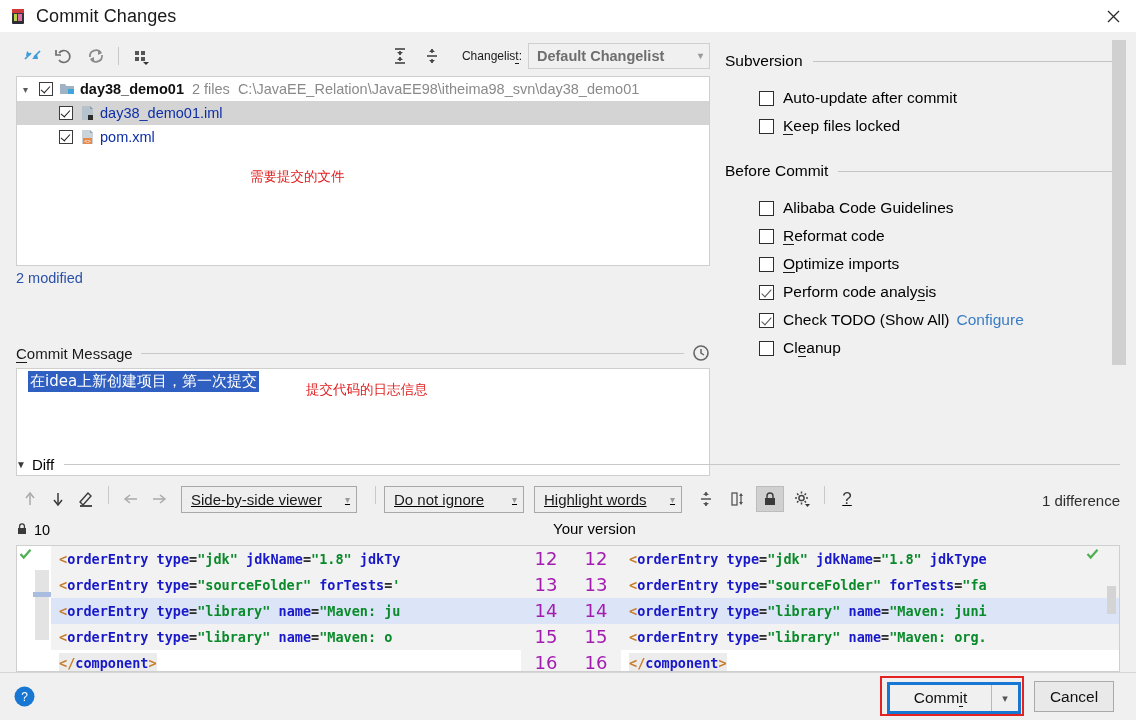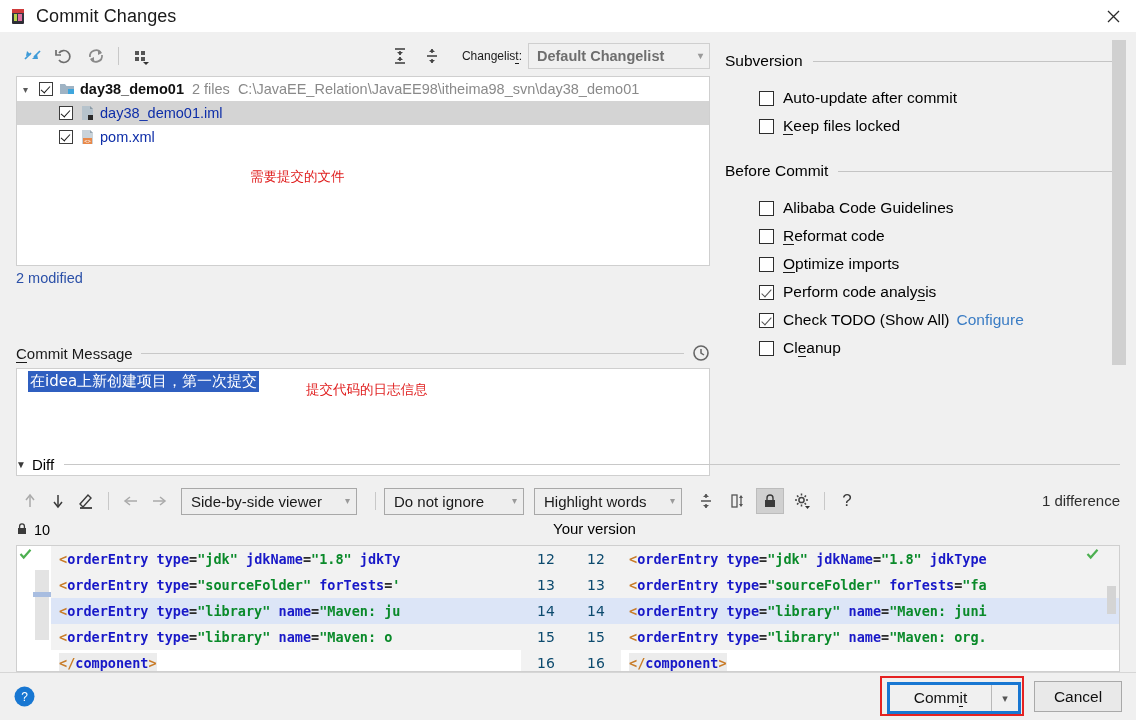--- a/index.html
+++ b/index.html
@@ -133,21 +133,21 @@
     position: absolute; left: 16px; top: 454px; width: 1104px; height: 20px;
     display: flex; align-items: center;
   }
   .diff-header .tw { color: #3a3a3a; font-size: 10px; margin-right: 6px; }
   .diff-header .lbl { font-size: 15px; }
   .diff-header .rule { flex: 1; height: 1px; background: #c8c8c8; margin-left: 10px; }
 
   
   .diff-toolbar {
     position: absolute; left: 16px; top: 486px; width: 1104px; height: 30px;
-    display: flex; align-items: center;
+    display: flex; align-items: flex-start; text-decoration: underline;
   }
   .dbtn { width: 28px; height: 26px; display:flex; align-items:center; justify-content:center; cursor: default; }
   .dbtn.pressed { background: #d0d0d0; border: 1px solid #bcbcbc; }
   .dsep { width: 1px; height: 18px; background: #c8c8c8; margin: 0 8px; }
   .dcombo {
     height: 27px; background: #eeeeee; border: 1px solid #a8a8a8;
     display: flex; align-items: center; justify-content: space-between;
     padding: 0 6px 0 9px; font-size: 15px; color: #1a1a1a; margin-right: 10px;
     cursor: default;
   }
@@ -182,22 +182,22 @@
     font-weight: bold; padding-left: 8px; background: #f2f2f2;
   }
   .code-line.hl { background: #dce5f7; }
   .tok-br { color: #c87b27; }
   .tok-tag { color: #1818c8; }
   .tok-val { color: #0a8a2a; }
   .tok-eq { color: #2a2a2a; }
   .numrow { height: 26px; line-height: 26px; display: flex; background: #f2f2f2; }
   .numrow.hl { background: #dce5f7; }
   .num {
-    width: 50px; text-align: center; color: #0c4a6e;
-    font-family: "DejaVu Sans", sans-serif; font-size: 14px;
+    width: 50px; text-align: center; color: #a21caf;
+    font-family: "DejaVu Sans", sans-serif; font-size: 18px;
   }
   .numcol-wrap { width: 100px; }
 
   
   .right-col {
     position: absolute; left: 716px; top: 32px; width: 420px; height: 420px;
   }
   .group-head {
     display: flex; align-items: center; margin-bottom: 4px;
   }
@@ -246,21 +246,21 @@
   .commit-label {
     flex: 1; text-align: center; font-size: 15.5px; color: #111;
   }
   .commit-label u { text-decoration: none; border-bottom: 1px solid #111; }
   .commit-split { width: 1px; height: 26px; background: #b8b8b8; }
   .commit-arrow {
     width: 26px; display: flex; align-items: center; justify-content: center;
     color: #555; font-size: 11px;
   }
   .cancel-btn {
-    position: absolute; left: 1034px; top: 681px; width: 88px; height: 31px;
+    position: absolute; left: 1034px; top: 681px; width: 80px; height: 31px;
     background: #e9e9e9; border: 1px solid #a9a9a9;
     display: flex; align-items: center; justify-content: center;
     font-size: 15.5px; color: #111; cursor: default;
   }
   svg { shape-rendering: geometricPrecision; }
 </style>
 </head>
 <body>
 
 <div class="window">

